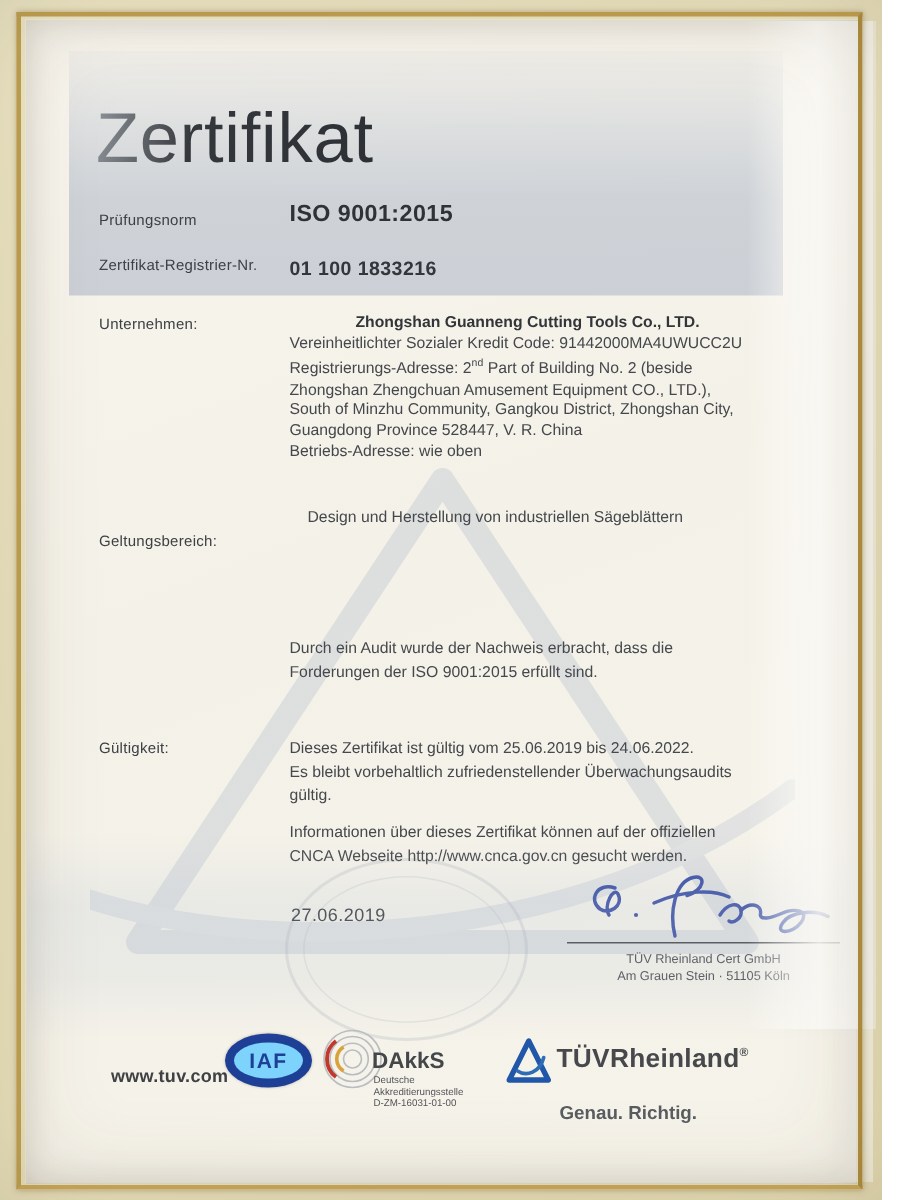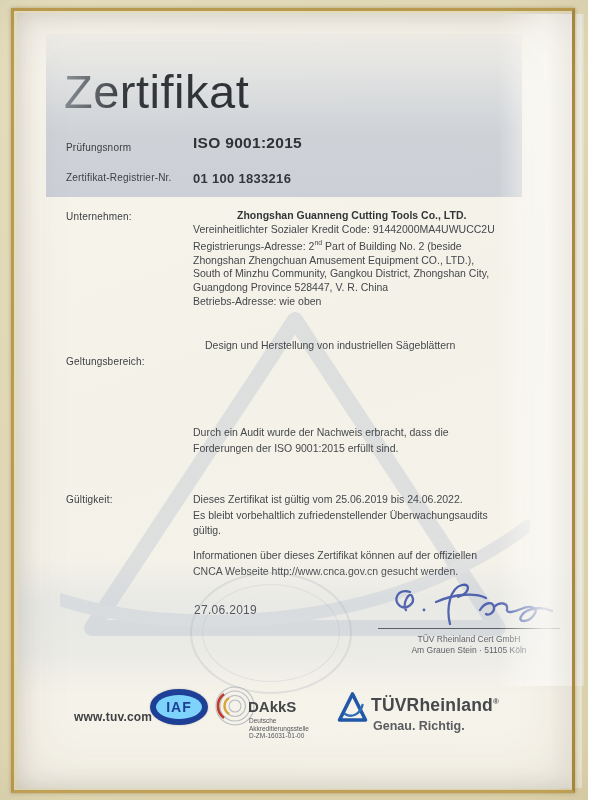--- a/index.html
+++ b/index.html
@@ -36,21 +36,21 @@
   .website{left:74px;top:710px;font-size:12px;font-weight:700;color:#3f4144;letter-spacing:.2px;}
   .iaf{left:150px;top:689px;width:58px;height:36px;border-radius:50%;background:#1e3f96;display:flex;align-items:center;justify-content:center;box-shadow:0 0 2px rgba(0,0,0,.25);}
   .iaf-inner{position:static;width:46px;height:24px;border-radius:50%;background:#7dd3fc;display:flex;align-items:center;justify-content:center;}
   .iaf-txt{position:static;font-size:14px;font-weight:800;color:#1e3f96;letter-spacing:1px;}
   .dakks{left:210px;top:686px;}
   .dakks-sub{left:249px;top:717px;font-size:6.5px;line-height:7.6px;color:#54565a;}
   .dakks-sub span{position:static;display:block;}
   .tuv-logo{left:336px;top:690px;}
   .tuv-brand{left:371px;top:695px;font-size:17.5px;font-weight:700;color:#46484c;letter-spacing:.2px;}
   .tuv-brand .reg{font-size:8px;vertical-align:super;font-weight:700;}
-  .tuv-slogan{left:373px;top:719px;font-size:12.5px;font-weight:700;color:#595c60;}
+  .tuv-slogan{left:373px;top:735px;font-size:12.5px;font-weight:700;color:#595c60;}
   
   .tint-band{left:18px;top:556px;width:564px;height:138px;background:linear-gradient(to bottom,rgba(183,197,214,0) 0%,rgba(183,197,214,.20) 35%,rgba(183,197,214,.16) 70%,rgba(183,197,214,0) 100%);pointer-events:none;}
   .glare-right{left:498px;top:14px;width:86px;height:672px;background:linear-gradient(to right,rgba(252,251,246,0) 0%,rgba(253,252,248,.85) 55%,rgba(248,245,238,.55) 100%);pointer-events:none;}
   .glare-edge{left:556px;top:14px;width:26px;height:774px;background:linear-gradient(to right,rgba(255,255,255,0),rgba(255,255,255,.55));pointer-events:none;}
   .vignette{inset:0;box-shadow:inset 0 0 70px rgba(70,58,32,.16);pointer-events:none;}
 </style>
 </head>
 <body>
 
 <div class="photo">

